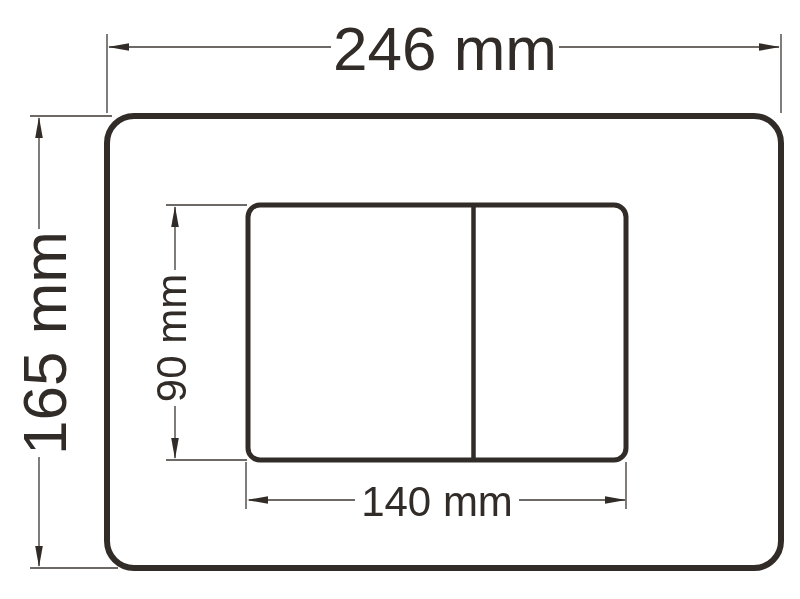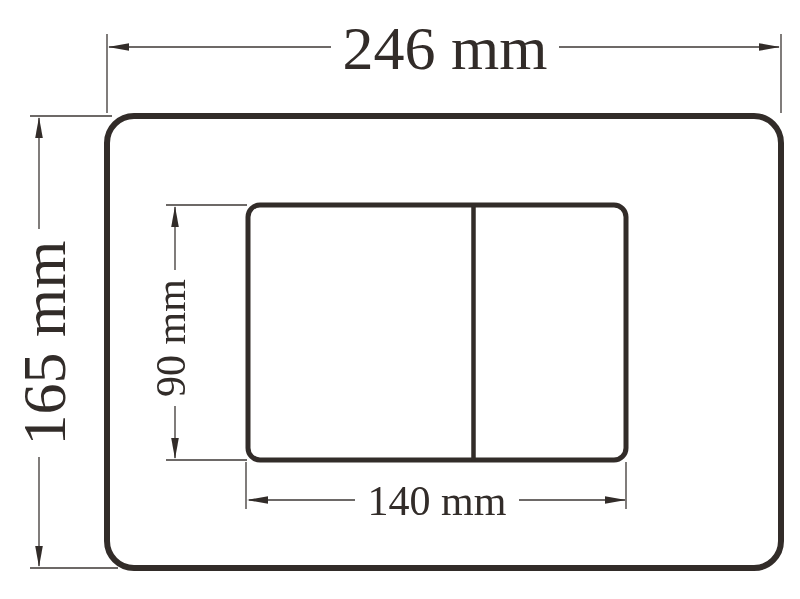--- a/index.html
+++ b/index.html
@@ -6,21 +6,21 @@
     margin: 0;
     padding: 0;
     background: #ffffff;
   }
   .canvas {
     position: relative;
     width: 800px;
     height: 599px;
     background: #ffffff;
     overflow: hidden;
-    font-family: Liberation Serif, serif;
+    font-family: Liberation Sans, sans-serif;
   }
   svg { display: block; }
   .thick {
     fill: none;
     stroke: #322c29;
     stroke-linecap: round;
   }
   .thin {
     fill: none;
     stroke: #3c3734;

